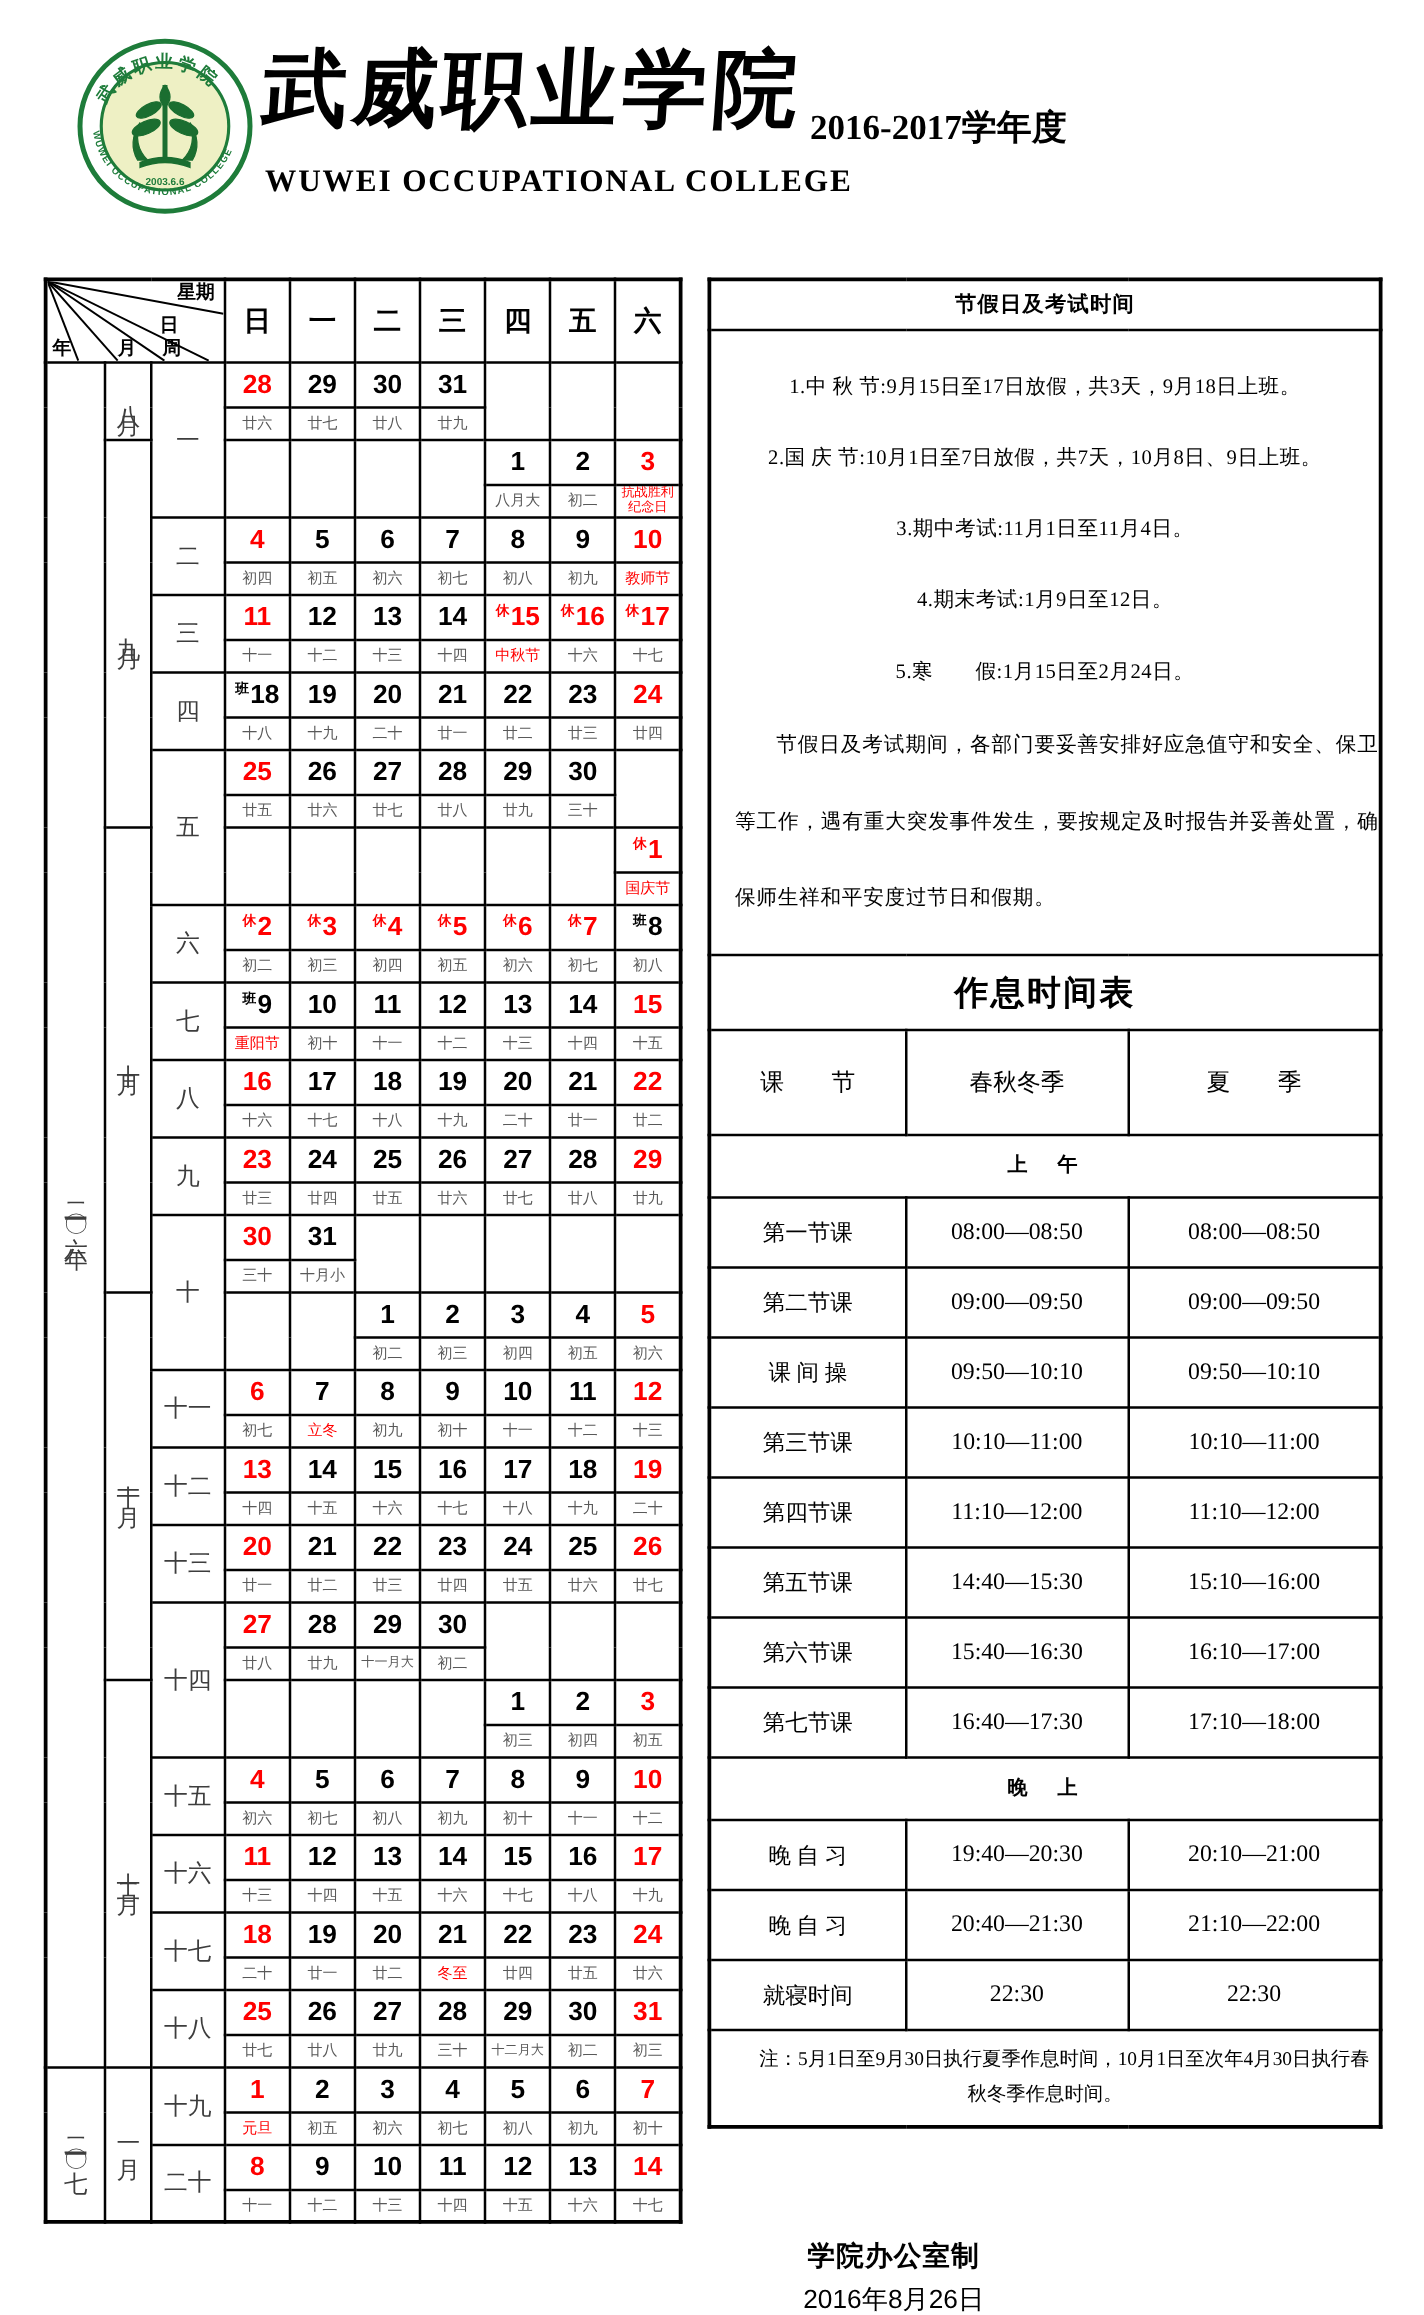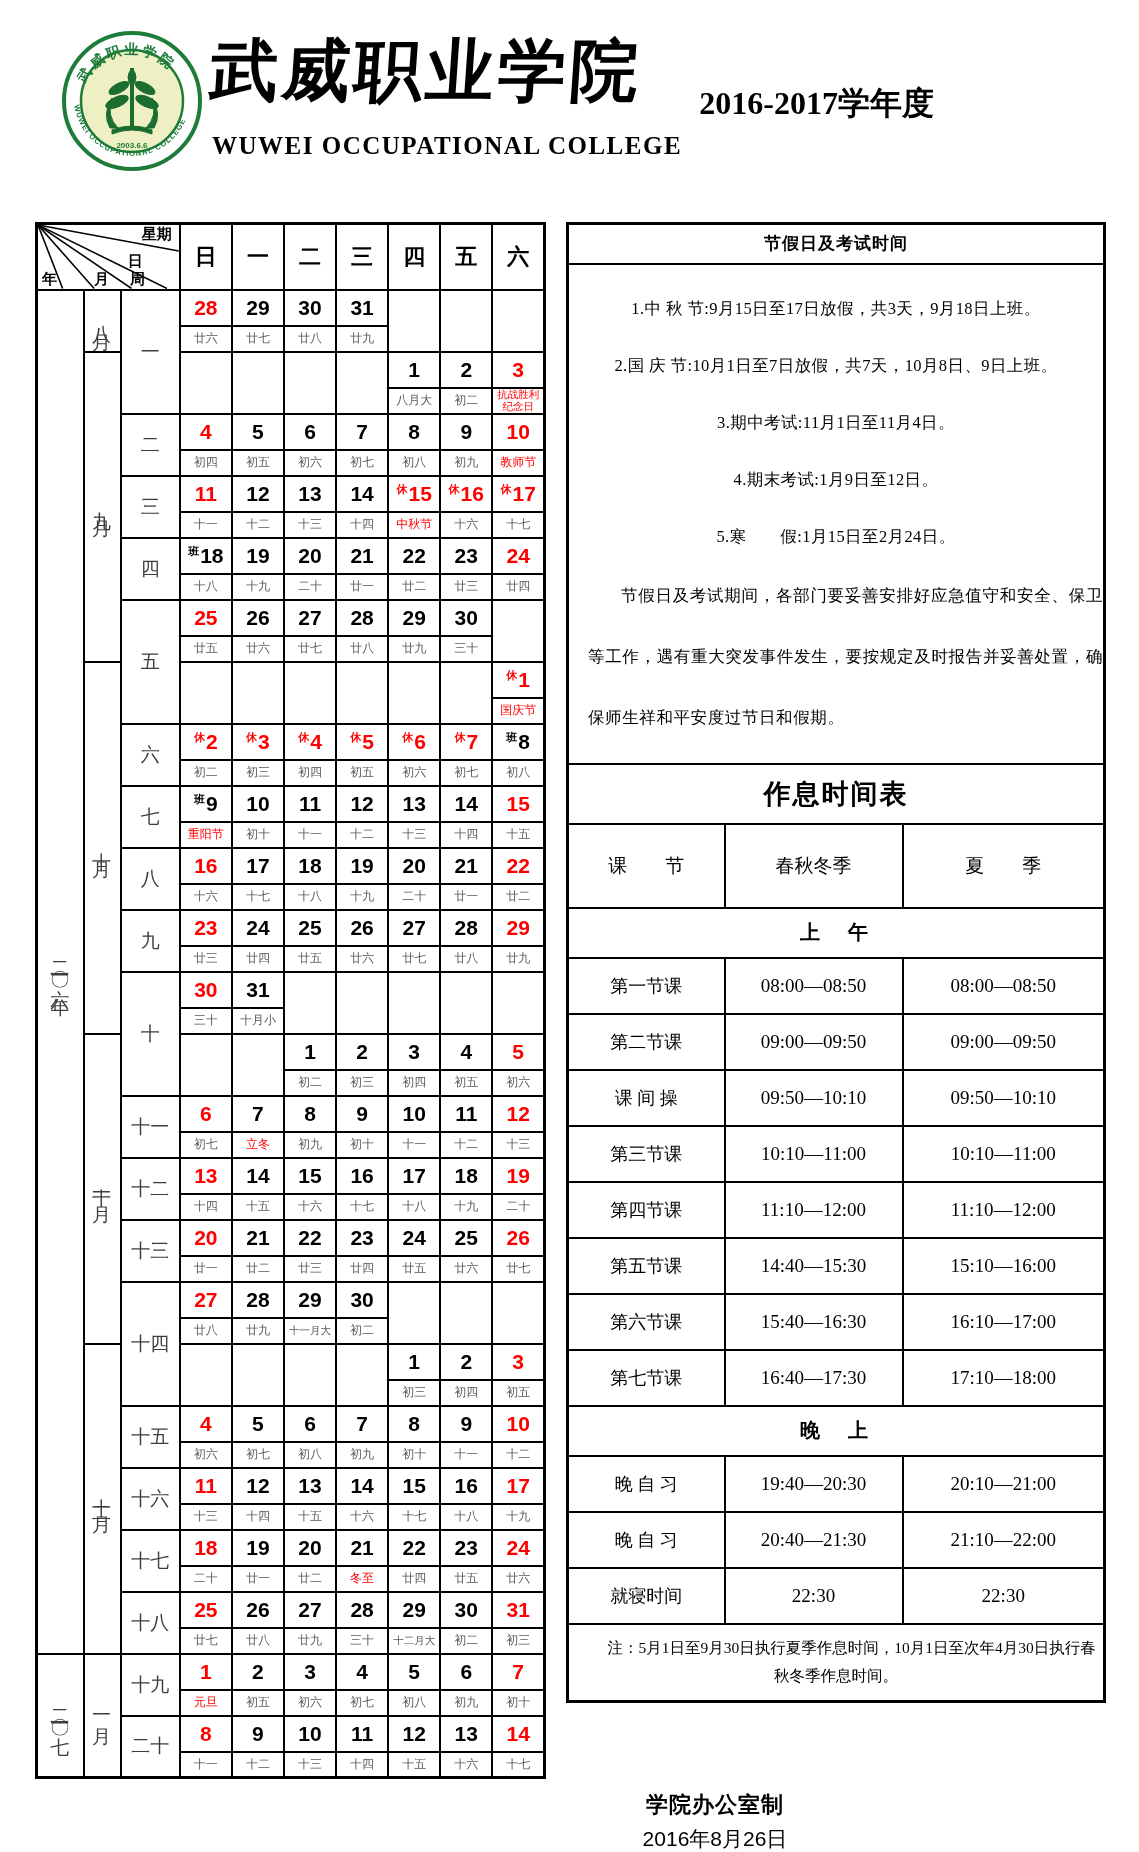--- a/index.html
+++ b/index.html
@@ -5,22 +5,22 @@
   html,body{margin:0;padding:0;background:#fff;}
   .page{position:relative;width:1139px;height:1852px;background:#fff;margin:0 auto;
         font-family:"Liberation Sans",sans-serif;color:#000;overflow:hidden;}
 
   
   .logo{position:absolute;left:60px;top:28px;width:144px;height:146px;}
   .zh-title{position:absolute;left:210px;top:26px;font-family:"DejaVu Serif",serif;
             font-weight:bold;font-size:68px;letter-spacing:4px;transform:skewX(-4deg);}
   .en-title{position:absolute;left:212px;top:132px;font-family:"Liberation Serif",serif;
             font-weight:bold;font-size:25px;letter-spacing:1.5px;}
-  .term-block{position:absolute;left:648px;top:84px;width:286px;text-align:right;
-              font-family:"Liberation Serif",serif;font-weight:bold;font-size:32px;line-height:38px;}
+  .term-block{position:absolute;left:648px;top:84px;width:286px;text-align:left;
+              font-family:"Liberation Serif",serif;font-weight:bold;font-size:28px;line-height:38px;}
 
   
   .calwrap{position:absolute;left:35px;top:222px;}
   table.cal{border-collapse:collapse;table-layout:fixed;width:511px;border:3px solid #000;}
   table.cal th,table.cal td{border:2px solid #000;text-align:center;vertical-align:middle;
                             padding:0;overflow:hidden;}
   table.cal thead tr{height:66px;}
   table.cal thead th{font-size:22px;font-weight:bold;}
   th.corner{position:relative;}
   .csvg{position:absolute;left:0;top:0;width:100%;height:100%;}
@@ -53,21 +53,21 @@
   td.ph{font-size:17px;font-weight:bold;letter-spacing:1px;}
   td.notes{height:498px;vertical-align:top;text-align:left;
            font-family:"Liberation Serif",serif;font-size:16.5px;padding:2px 12px 0 10px;}
   .nitem{line-height:57px;white-space:nowrap;letter-spacing:0.4px;}
   .npara{line-height:61px;text-indent:2em;letter-spacing:0.6px;text-align:justify;margin-left:19px;}
   tr.ttitle{height:60px;}
   td.ttitle{font-size:27px;font-weight:bold;letter-spacing:2px;}
   tr.thd{height:84px;}
   td.thd{font-family:"Liberation Serif",serif;font-size:19px;}
   tr.sec{height:50px;}
-  td.sec{font-size:20px;font-weight:bold;letter-spacing:4px;}
+  td.sec{font-size:16px;font-weight:bold;letter-spacing:4px;}
   tr.drow{height:56px;}
   td.rlab{font-family:"Liberation Serif",serif;font-size:18px;}
   td.rtime{font-family:"Liberation Serif",serif;font-size:19px;}
   tr.tnote{height:78px;}
   td.tnote{font-family:"Liberation Serif",serif;font-size:15.5px;text-align:left;
            padding:4px 10px;line-height:1.85;}
   td.tnote .ind{text-indent:2em;}
 
   
   .footer{position:absolute;left:490px;top:1790px;width:450px;text-align:center;}

